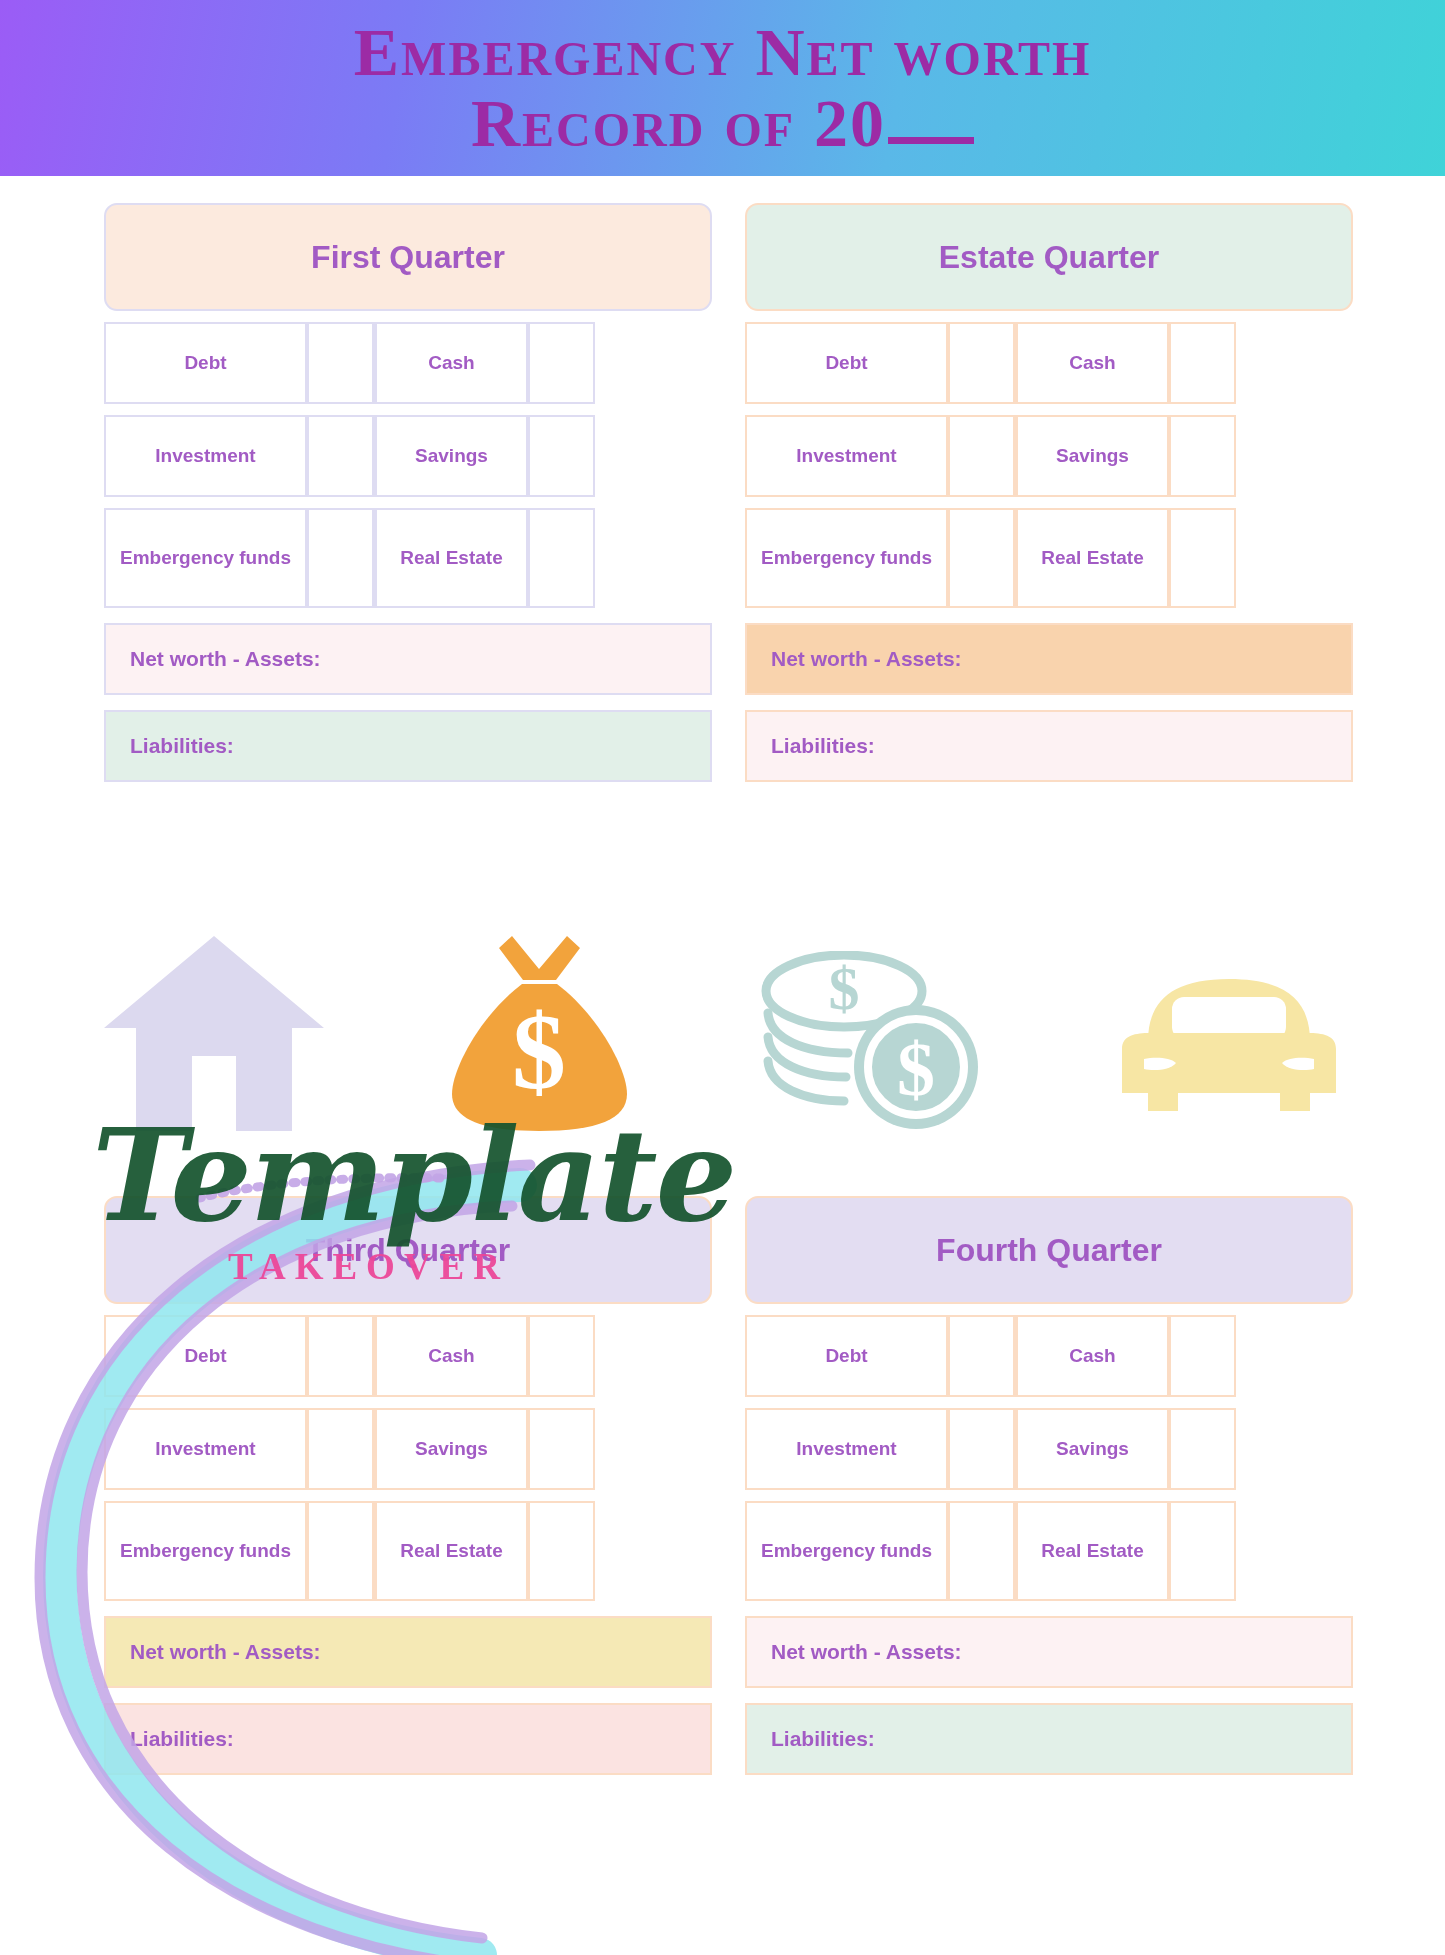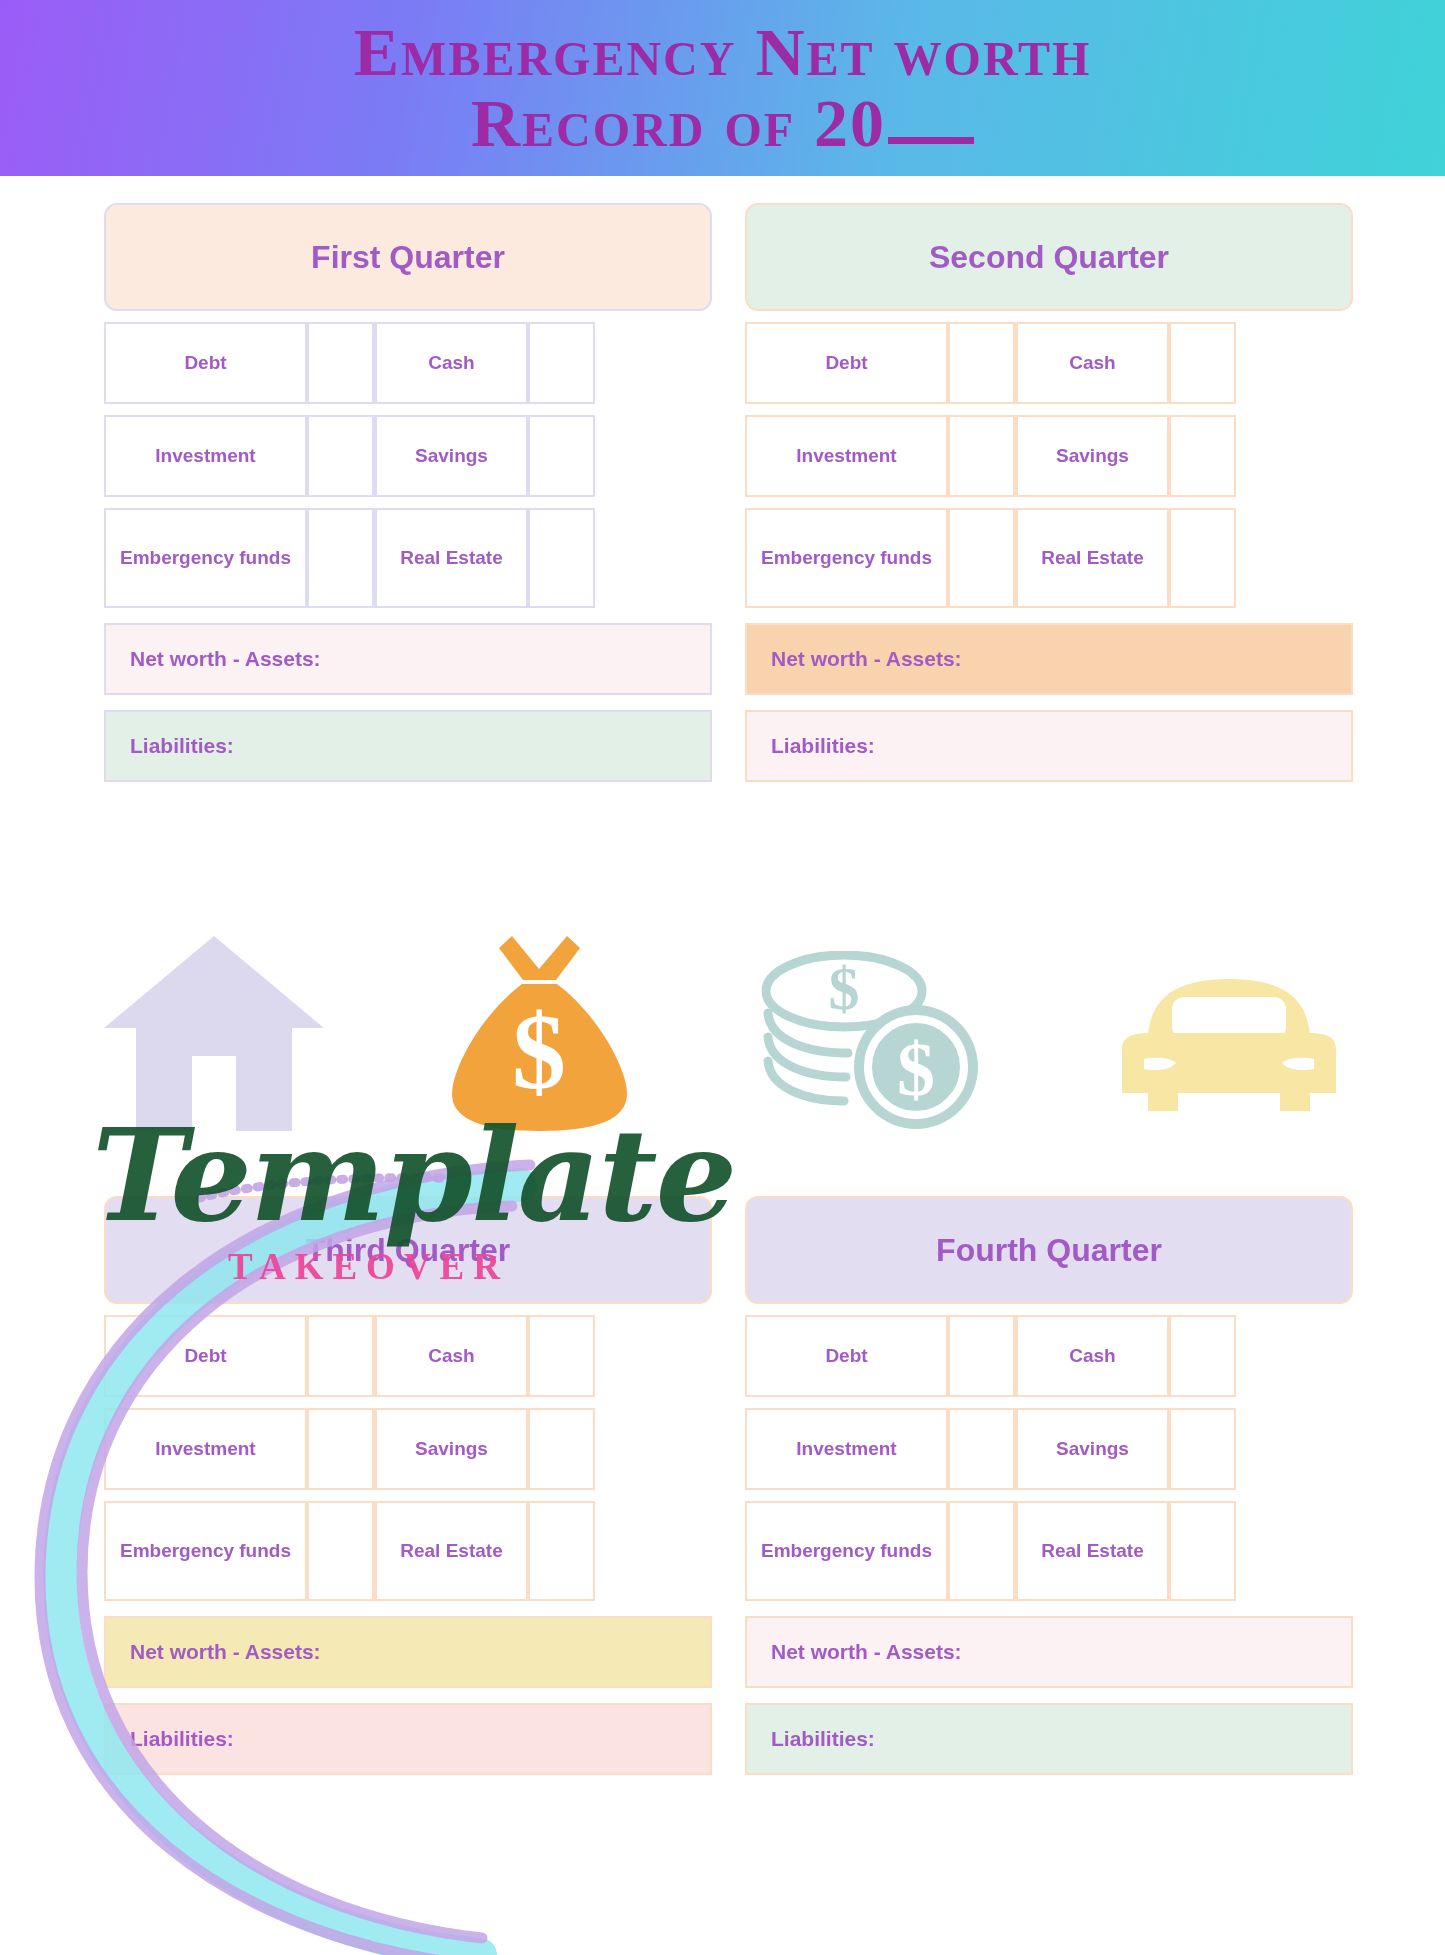--- a/index.html
+++ b/index.html
@@ -144,21 +144,21 @@
       </div>
       <div class="bar" id="q0nw" style="background: rgb(253, 242, 243); border-color: rgb(222, 220, 242);">
         <span>Net worth - Assets:</span>
       </div>
       <div class="bar" id="q0li" style="background: rgb(226, 240, 232); border-color: rgb(222, 220, 242);">
         <span>Liabilities:</span>
       </div>
     </div>
 
     <div class="card pal-peach">
-      <div class="q-title" id="q1title" style="background: rgb(226, 240, 232); border-color: rgb(251, 220, 196);">Second Quarter</div>
+      <div class="q-title" id="q1title" style="background: rgb(226, 240, 232); border-color: rgb(251, 220, 196);">Estate Quarter</div>
       <div class="row">
         <div class="cell label">Debt</div>
         <div class="cell blank"></div>
         <div class="cell spacer"></div>
         <div class="cell label2">Cash</div>
         <div class="cell blank"></div>
       </div>
       <div class="row">
         <div class="cell label">Investment</div>
         <div class="cell blank"></div>

